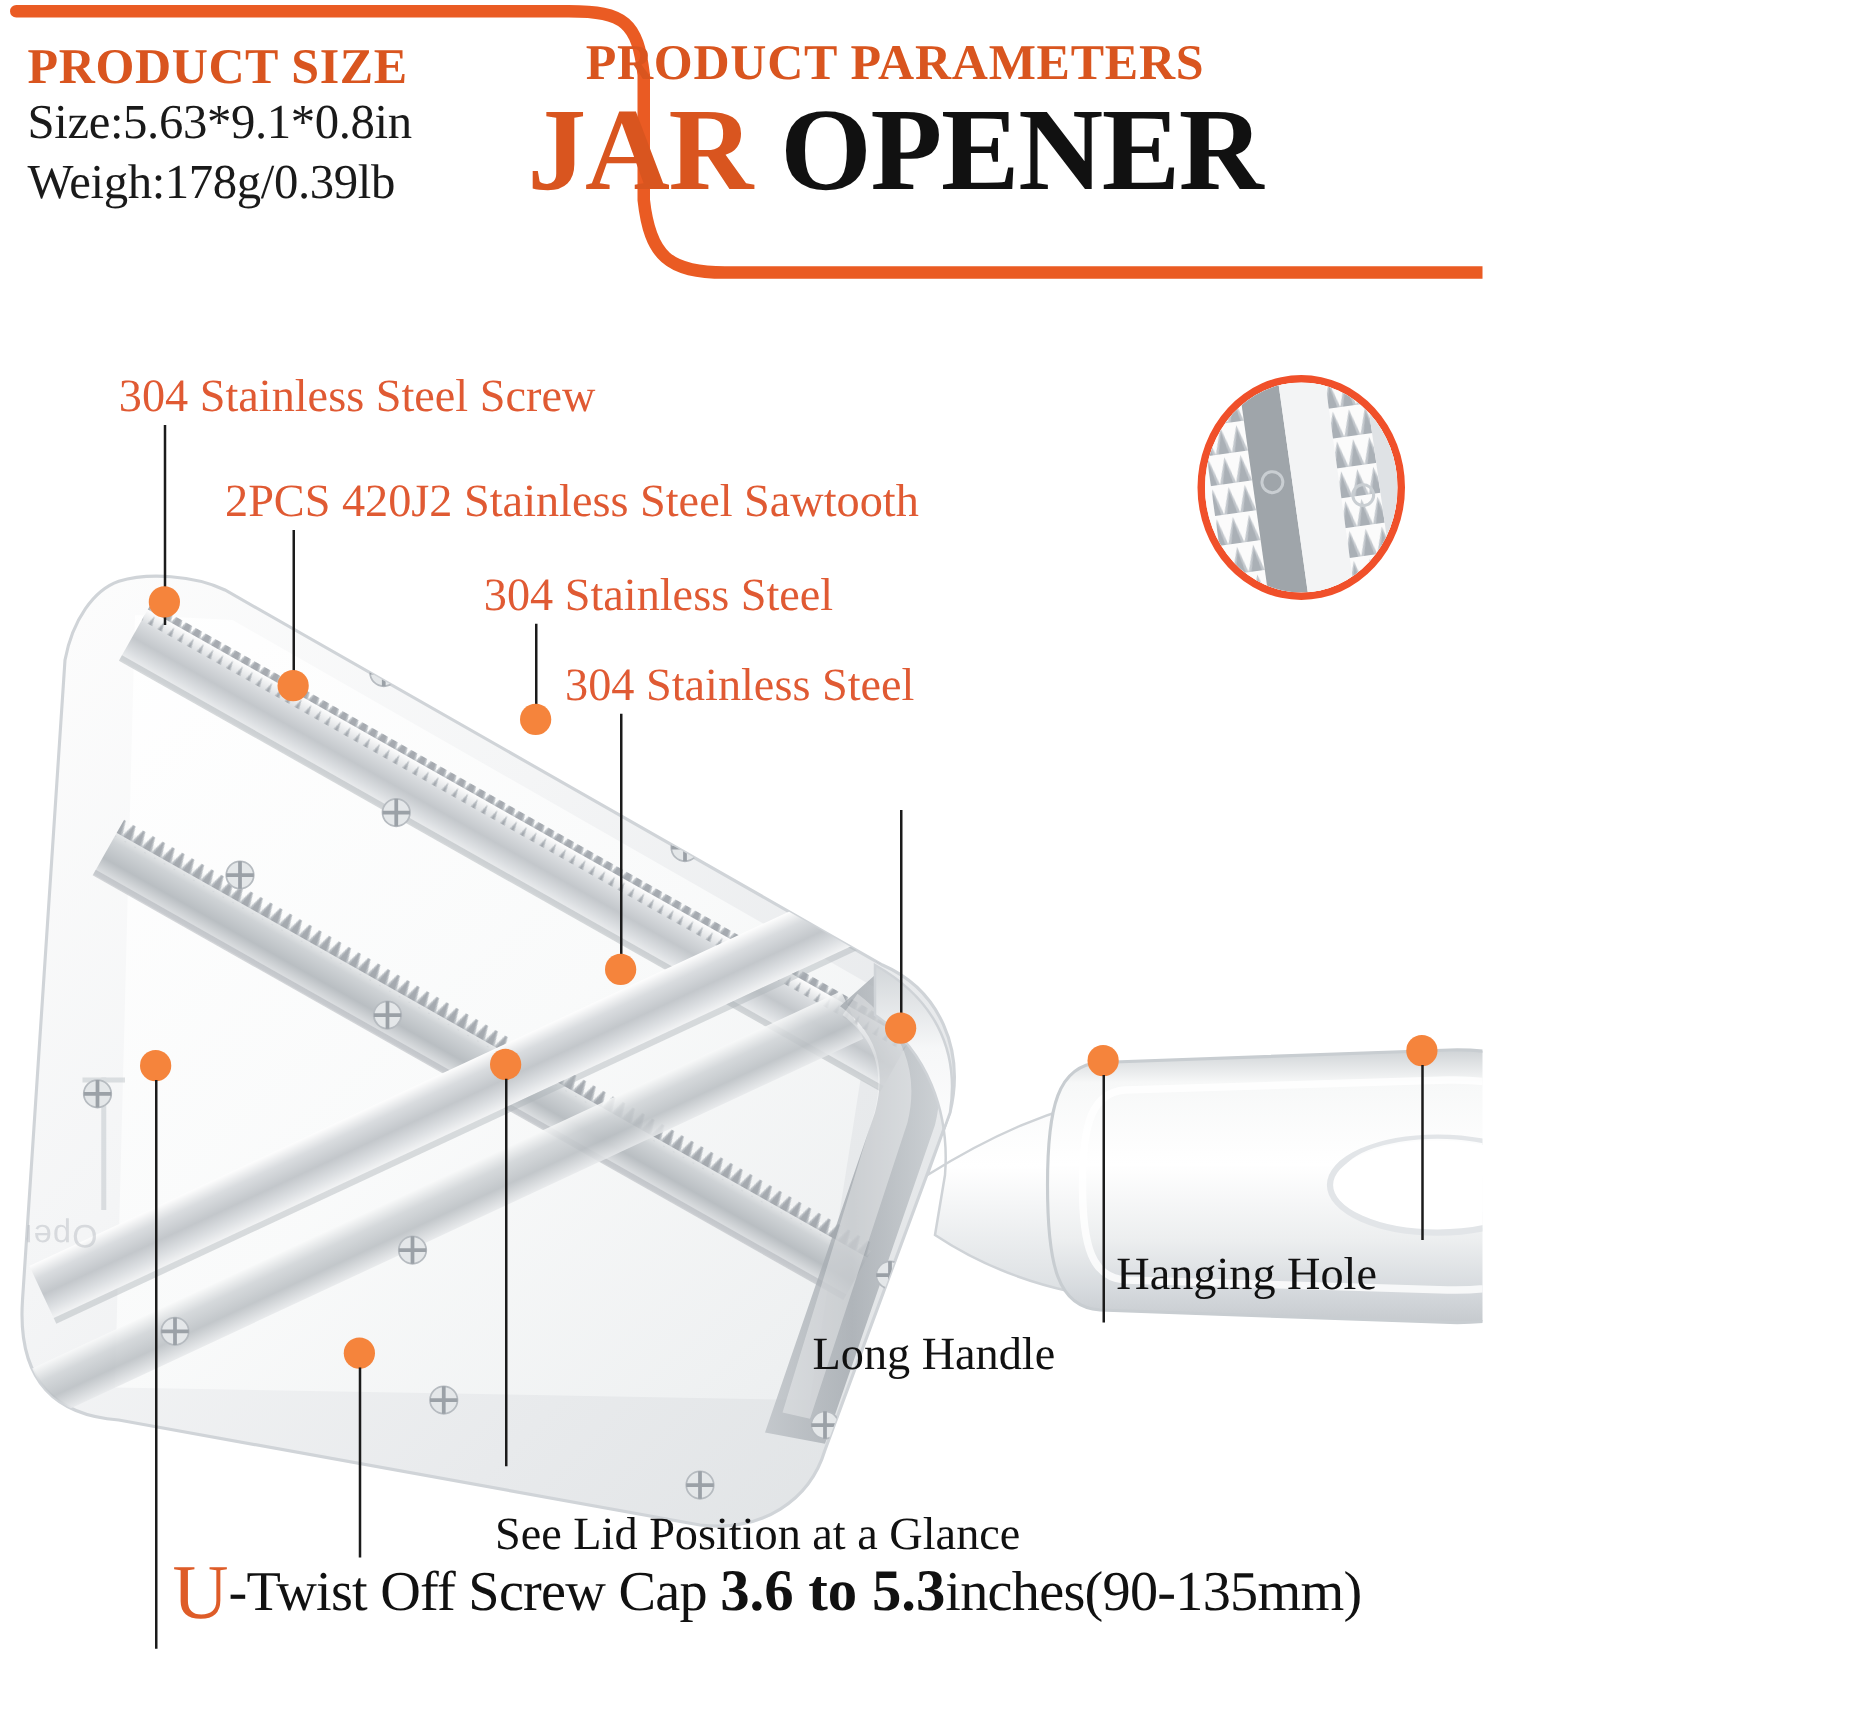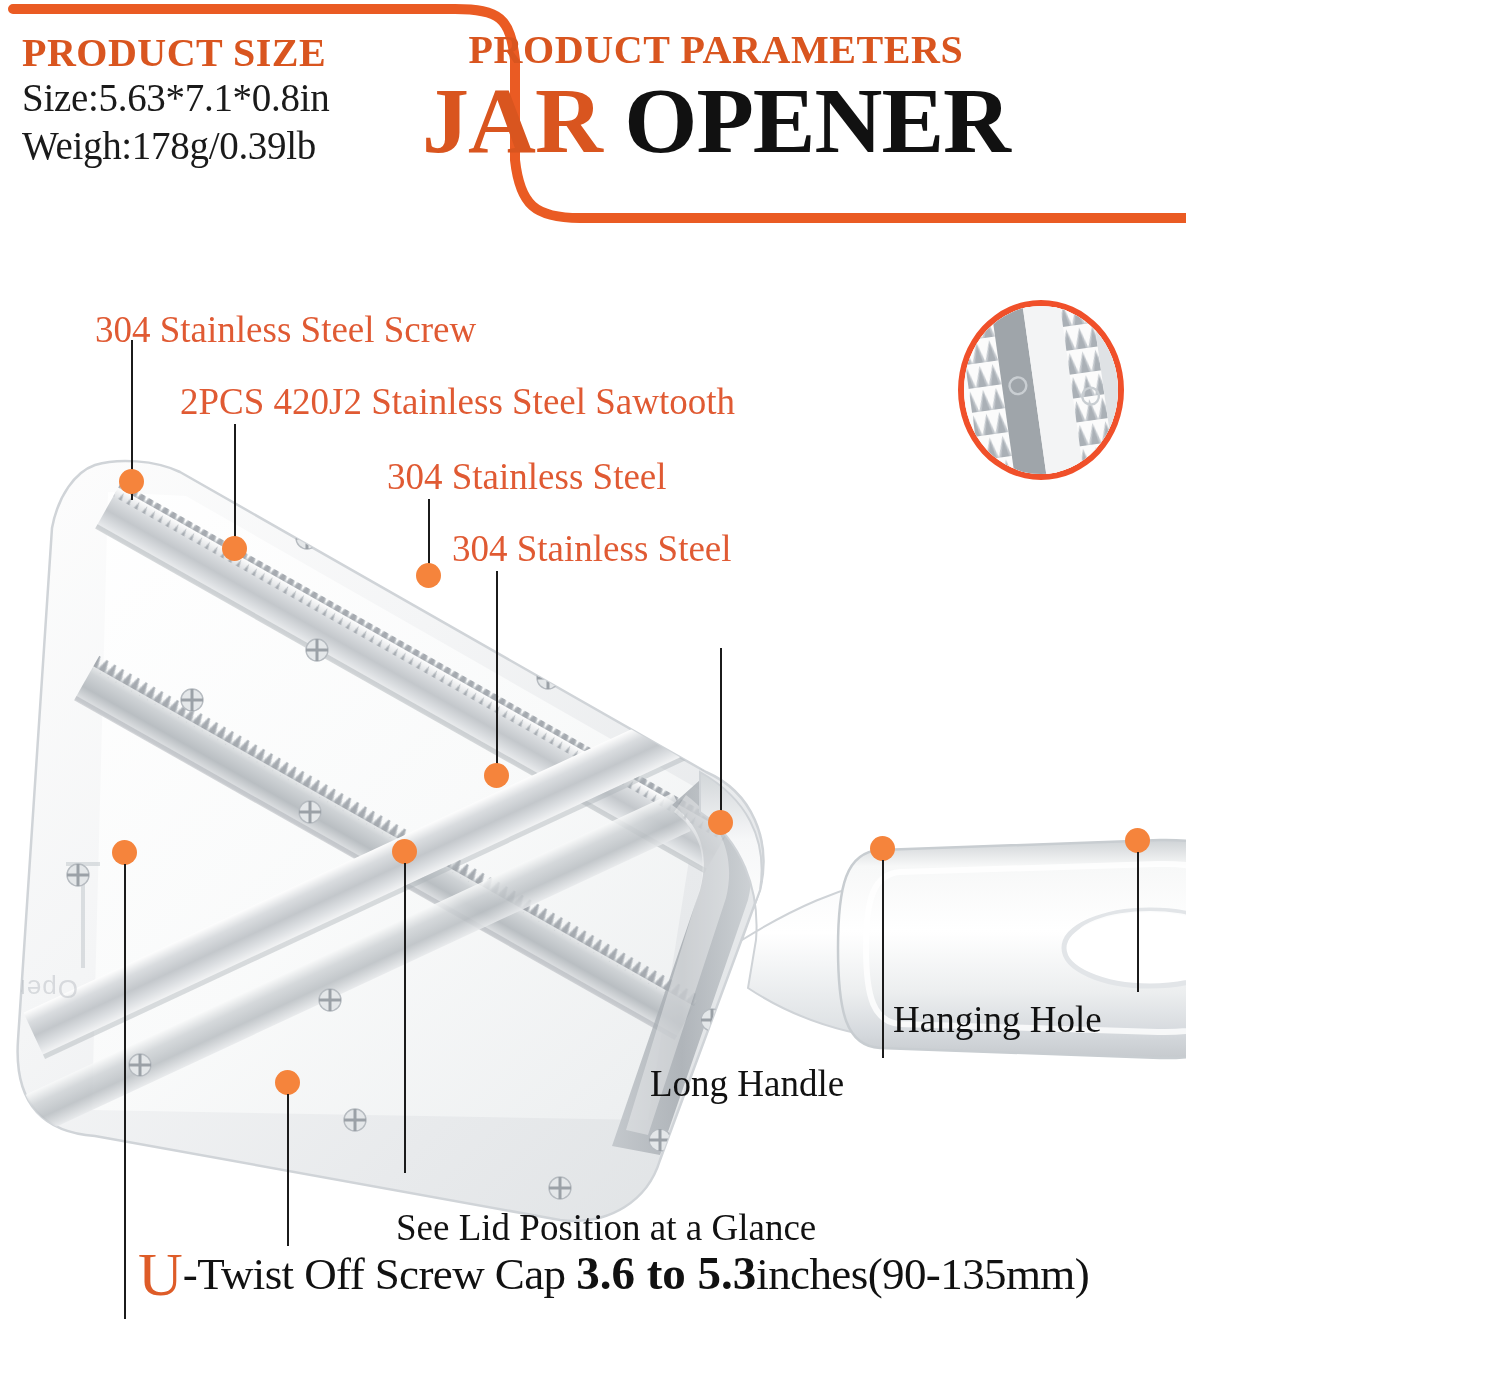--- a/index.html
+++ b/index.html
@@ -140,21 +140,21 @@
 <body>
 
 <div id="page">
 
   <svg class="divider-svg" viewBox="0 0 1500 250">
     <path d="M 13 9 L 455 9 C 500 9 510 18 515 60 L 515 160 C 520 205 535 218 580 218 L 1482 218" fill="none" stroke="#EA5B23" stroke-width="10" stroke-linecap="round"></path>
   </svg>
 
   <div class="size-block">
     <div class="size-title">PRODUCT SIZE</div>
-    <div class="size-line">Size:5.63*7.1*0.8in</div>
+    <div class="size-line">Size:5.63*9.1*0.8in</div>
     <div class="size-line">Weigh:178g/0.39lb</div>
   </div>
 
   <div class="params-block">
     <div class="params-title">PRODUCT PARAMETERS</div>
     <div class="product-name">
       <span class="pn-a">JAR </span><span class="pn-b">OPENER</span>
     </div>
   </div>
 
@@ -493,21 +493,21 @@
           <circle cx="168" cy="112" r="5"></circle>
         <circle cx="194" cy="94" r="5"></circle>
       </g>
 
       <path d="M 186 84 L 208 88 L 204 108 L 184 104 Z" fill="#e8c938"></path>
 
       <path d="M 24 22 C 44 4 74 8 84 24 C 92 40 74 54 56 48 C 38 44 24 36 24 22 Z" fill="none" stroke="#c24a22" stroke-width="8"></path>
     </svg>
   </div>
 
-  <div class="lbl orange" style="left:95px; top:310px; font-size:37px;">304 Stainless Steel Screw</div>
+  <div class="lbl orange" style="left:95px; top:298px; font-size:37px;">304 Stainless Steel Screw</div>
   <div class="leader" style="left:131px; top:340px; height:160px;"></div>
   <div class="dot" style="left:131px; top:481px;"></div>
 
   <div class="lbl orange" style="left:180px; top:382px; font-size:37px;">2PCS 420J2 Stainless Steel Sawtooth</div>
   <div class="leader" style="left:234px; top:424px; height:120px;"></div>
   <div class="dot" style="left:234px; top:548px;"></div>
 
   <div class="lbl orange" style="left:387px; top:457px; font-size:37px;">304 Stainless Steel</div>
   <div class="leader" style="left:428px; top:499px; height:70px;"></div>
   <div class="dot" style="left:428px; top:575px;"></div>

